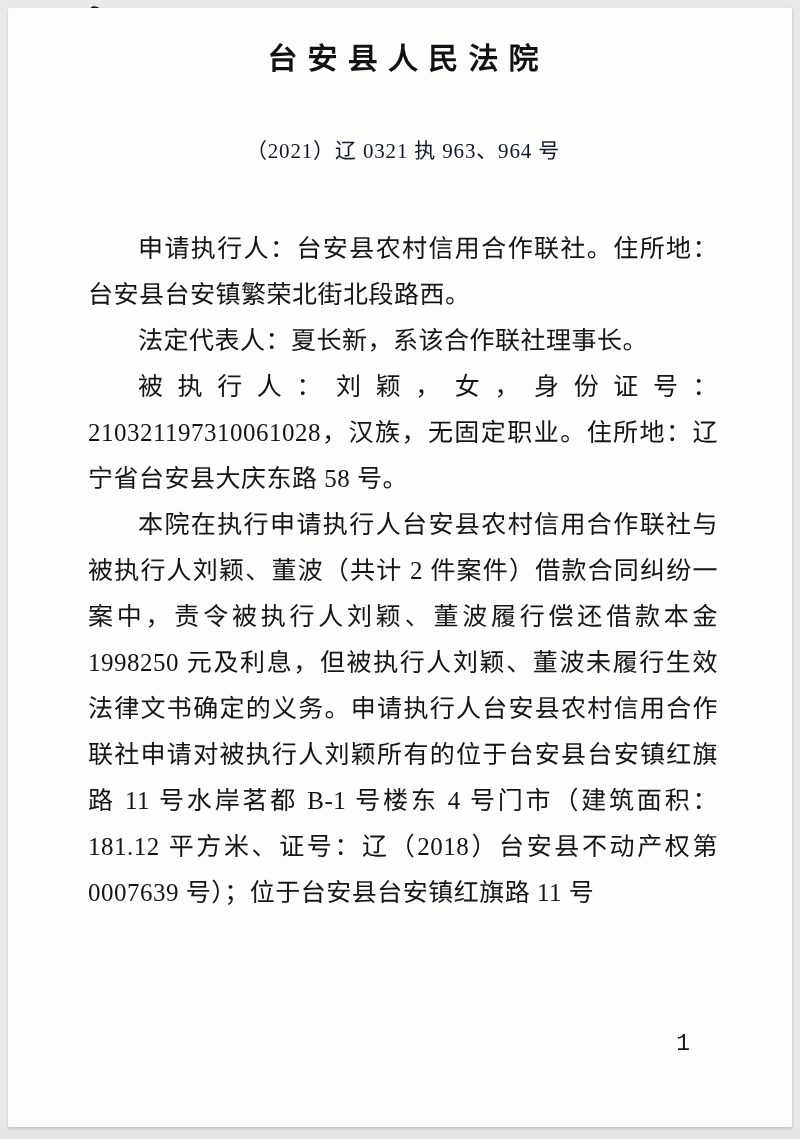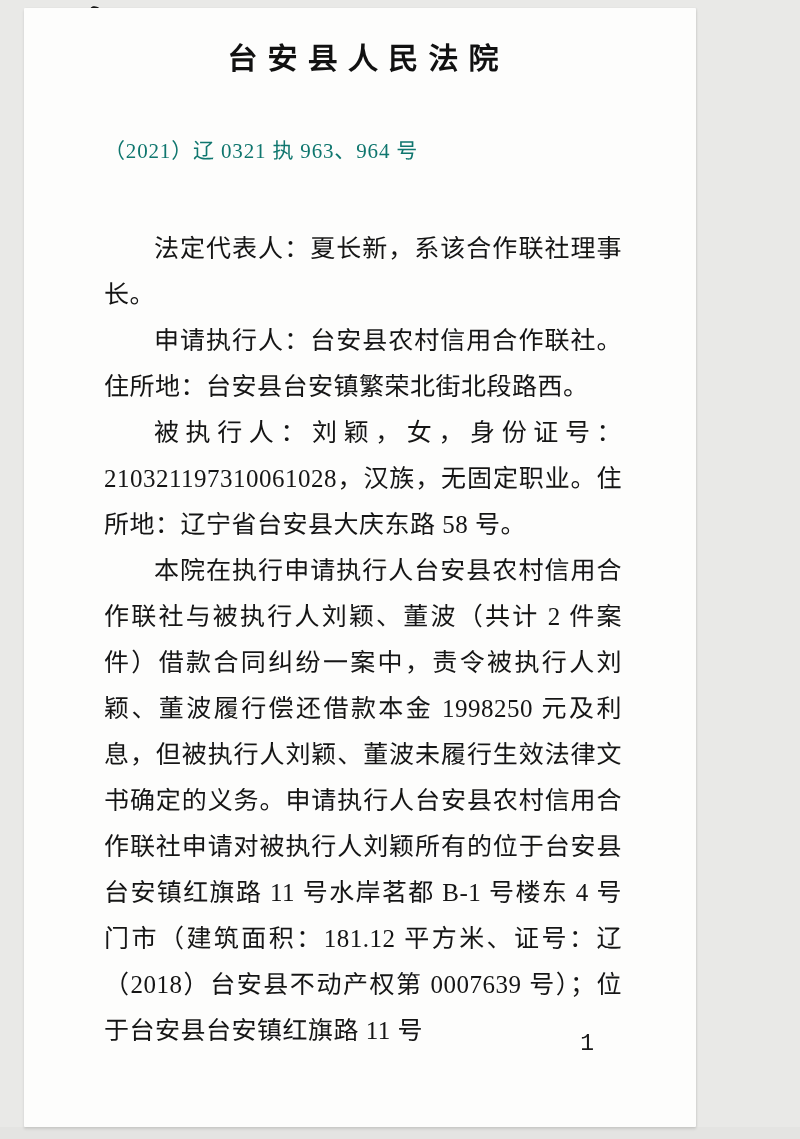--- a/index.html
+++ b/index.html
@@ -9,23 +9,23 @@
   body {
     width: 800px;
     height: 1139px;
     background: #e9e9e7;
     position: relative;
     overflow: hidden;
     font-family: "Liberation Serif", serif;
   }
   .page {
     position: absolute;
-    left: 24px;
+    left: 8px;
     top: 8px;
-    width: 672px;
+    width: 784px;
     height: 1119px;
     background: #fdfdfc;
     box-shadow: 0 2px 3px rgba(0,0,0,0.12), 1px 0 2px rgba(0,0,0,0.05);
     border-radius: 1px;
   }
   .content {
     position: relative;
     width: 100%;
     height: 100%;
     box-sizing: border-box;
@@ -50,22 +50,22 @@
     font-weight: 700;
     text-align: center;
     letter-spacing: 0.28em;
     text-indent: 0.28em;
     color: #111;
   }
   .case-number {
     margin: 60px 0 0 0;
     font-size: 21px;
     line-height: 26px;
-    text-align: left;
-    color: #0f766e;
+    text-align: center;
+    color: #0f172a;
     letter-spacing: 0.04em;
   }
   .body-text {
     margin-top: 62px;
   }
   .body-text p {
     margin: 0;
     font-size: 25px;
     line-height: 46px;
     text-align: justify;
@@ -131,22 +131,22 @@
 
 <div class="page">
   <div class="content">
 
     <h1 class="court-name">台安县人民法院</h1>
 
 
     <div class="case-number">（2021）辽 0321 执 963、964 号</div>
 
     <div class="body-text">
+      <p>申请执行人：台安县农村信用合作联社。住所地：台安县台安镇繁荣北街北段路西。</p>
       <p>法定代表人：夏长新，系该合作联社理事长。</p>
-      <p>申请执行人：台安县农村信用合作联社。住所地：台安县台安镇繁荣北街北段路西。</p>
       <p>被执行人：刘颖，女，身份证号：210321197310061028，汉族，无固定职业。住所地：辽宁省台安县大庆东路 58 号。</p>
       <p>本院在执行申请执行人台安县农村信用合作联社与被执行人刘颖、董波（共计 2 件案件）借款合同纠纷一案中，责令被执行人刘颖、董波履行偿还借款本金 1998250 元及利息，但被执行人刘颖、董波未履行生效法律文书确定的义务。申请执行人台安县农村信用合作联社申请对被执行人刘颖所有的位于台安县台安镇红旗路 11 号水岸茗都 B-1 号楼东 4 号门市（建筑面积：181.12 平方米、证号：辽（2018）台安县不动产权第 0007639 号）；位于台安县台安镇红旗路 11 号</p>
     </div>
 
     <div class="page-number">1</div>
 
   </div>
 </div>
 
 </body></html>

